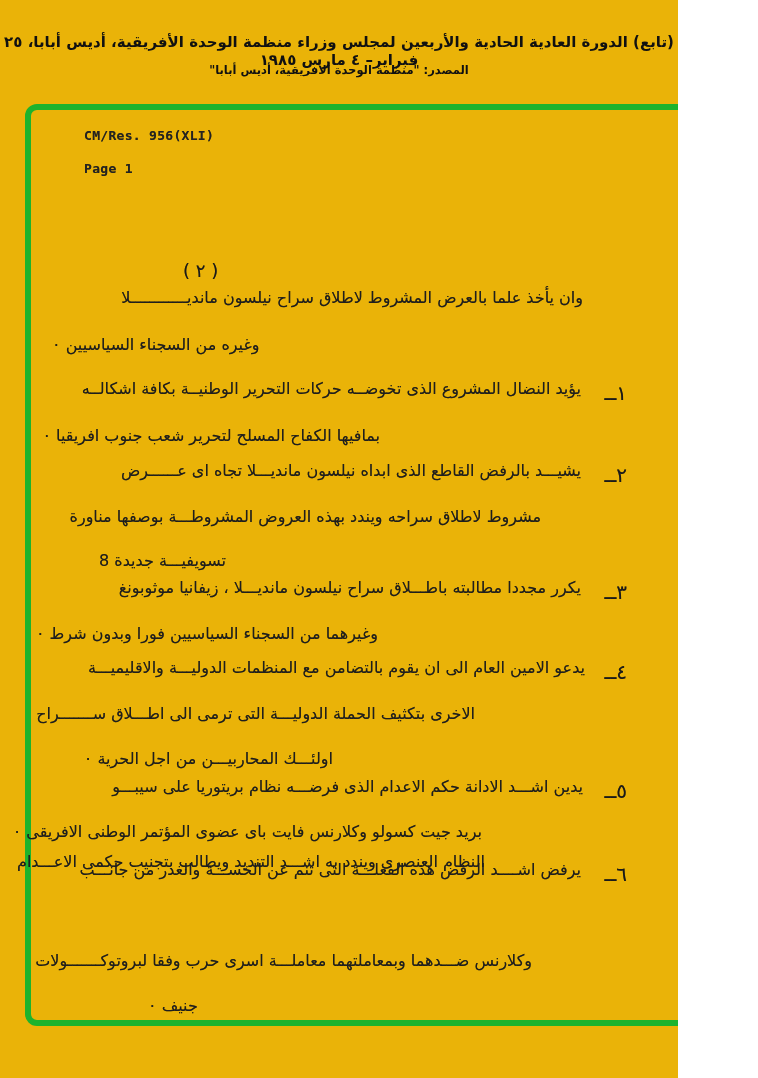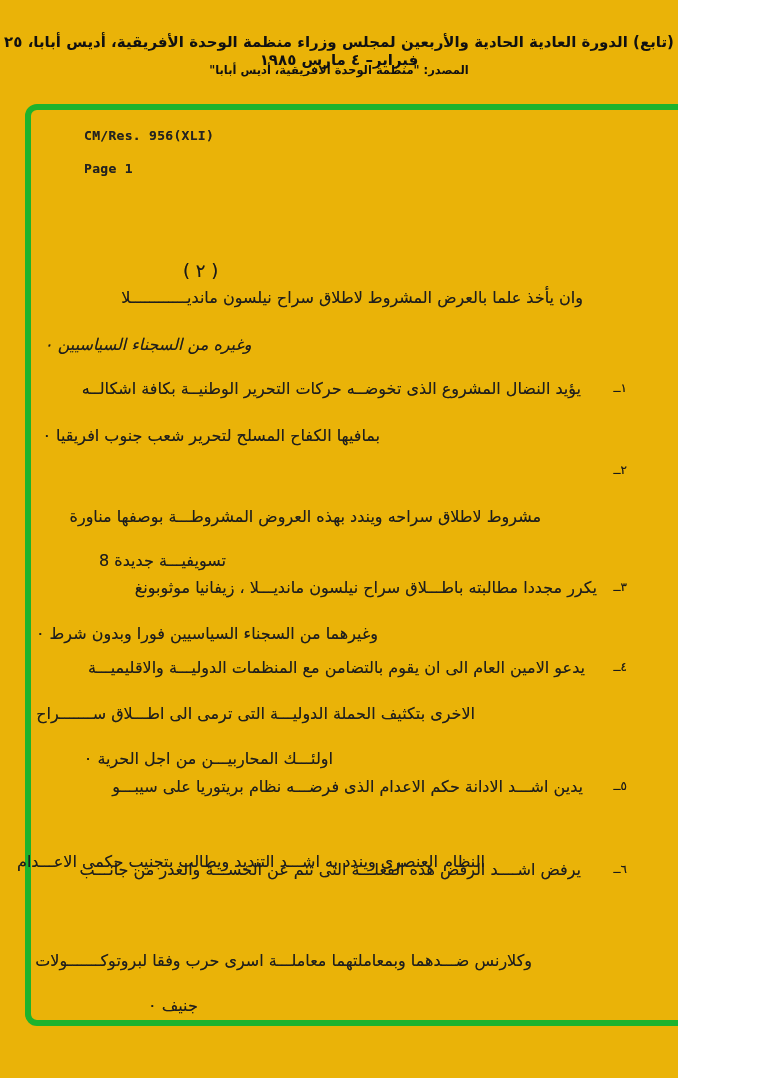--- a/index.html
+++ b/index.html
@@ -45,21 +45,21 @@
     direction:rtl;
     white-space:nowrap;
     font-size:16px;
     color:#1e1e1e;
     text-shadow:0 0 .6px rgba(20,20,20,.5);
   }
   .num{
     position:absolute;
     direction:rtl;
     white-space:nowrap;
-    font-size:12px;
+    font-size:20px;
     color:#1a1a1a;
     text-shadow:0 0 .6px rgba(20,20,20,.5);
   }
   .section{
     position:absolute;
     font-size:18px;
     color:#1a1a1a;
     letter-spacing:2px;
     text-shadow:0 0 .6px rgba(20,20,20,.5);
   }
@@ -73,41 +73,43 @@
   <div class="hdr hdr2">المصدر:  "منظمة الوحدة الأفريقية، أديس أبابا"</div>
 
   <div class="frame" style="border-color: rgb(29, 179, 45);"></div>
 
   <div class="lt" style="left:84px;top:128px;">CM/Res. 956(XLI)</div>
   <div class="lt" style="left:84px;top:161px;">Page 1</div>
 
   <div class="section" style="left:183px;top:260px;">( ٢ )</div>
 
   <div class="ln" style="right:95px;top:288px;">وان  يأخذ  علما  بالعرض  المشروط  لاطلاق  سراح  نيلسون  مانديــــــــــــلا</div>
-  <div class="ln" style="left:44px;top:335px;direction:rtl;font-style:italic;">وغيره من السجناء السياسيين ٠</div>
+  <div class="ln" style="left:52px;top:335px;direction:rtl;">وغيره من السجناء السياسيين ٠</div>
 
   <div class="num" style="right:51px;top:381px;">١ــ</div>
   <div class="ln" style="right:97px;top:379px;margin-left:28px;">يؤيد النضال  المشروع الذى  تخوضــه حركات  التحرير الوطنيــة بكافة اشكالــه</div>
   <div class="ln" style="right:298px;top:426px;">بمافيها الكفاح  المسلح  لتحرير شعب  جنوب افريقيا ٠</div>
 
   <div class="num" style="right:51px;top:463px;">٢ــ</div>
+  <div class="ln" style="right:97px;top:461px;">يشيـــد  بالرفض القاطع الذى ابداه نيلسون  مانديـــلا تجاه اى  عــــــرض</div>
   <div class="ln" style="right:137px;top:507px;">مشروط  لاطلاق سراحه ويندد  بهذه  العروض المشروطـــة بوصفها مناورة</div>
   <div class="ln" style="left:99px;top:551px;">تسويفيـــة جديدة 8</div>
 
   <div class="num" style="right:51px;top:580px;">٣ــ</div>
-  <div class="ln" style="right:81px;top:578px;">يكرر مجددا مطالبته باطـــلاق  سراح  نيلسون  مانديـــلا ،  زيفانيا  موثوبونغ</div>
+  <div class="ln" style="right:97px;top:578px;">يكرر مجددا مطالبته باطـــلاق  سراح  نيلسون  مانديـــلا ،  زيفانيا  موثوبونغ</div>
   <div class="ln" style="right:300px;top:624px;">وغيرهما من السجناء السياسيين فورا وبدون  شرط ٠</div>
 
   <div class="num" style="right:51px;top:660px;">٤ــ</div>
   <div class="ln" style="right:93px;top:658px;margin-left:20px;">يدعو الامين العام الى  ان يقوم بالتضامن مع المنظمات الدوليـــة والاقليميـــة</div>
   <div class="ln" style="right:203px;top:704px;">الاخرى   بتكثيف  الحملة  الدوليـــة التى  ترمى الى  اطـــلاق  ســـــــراح</div>
   <div class="ln" style="right:345px;top:749px;">اولئـــك  المحاربيـــن من اجل الحرية ٠</div>
 
   <div class="num" style="right:51px;top:779px;margin-left:7px;">٥ــ</div>
   <div class="ln" style="right:95px;top:777px;">يدين  اشـــد الادانة  حكم الاعدام الذى   فرضـــه نظام بريتوريا على  سيبـــو</div>
+  <div class="ln" style="right:196px;top:822px;">بريد جيت كسولو  وكلارنس فايت باى   عضوى المؤتمر الوطنى الافريقى ٠</div>
 
   <div class="num" style="right:51px;top:862px;">٦ــ</div>
   <div class="ln" style="right:97px;top:860px;">يرفض  اشــــد الرفض هذه  الفعلـــة  التى  تنم عن  الخســـة  والغدر من   جانـــب</div>
   <div class="ln" style="right:193px;top:852px;">النظام العنصرى  ويندد  به اشـــد التنديد  ويطالب بتجنيب   حكمى  الاعـــدام</div>
   <div class="ln" style="right:146px;top:951px;">وكلارنس  ضـــدهما  وبمعاملتهما  معاملـــة  اسرى حرب  وفقا  لبروتوكـــــــولات</div>
   <div class="ln" style="left:148px;top:996px;">جنيف  ٠</div>
 
 </div>
 
 </body></html>

